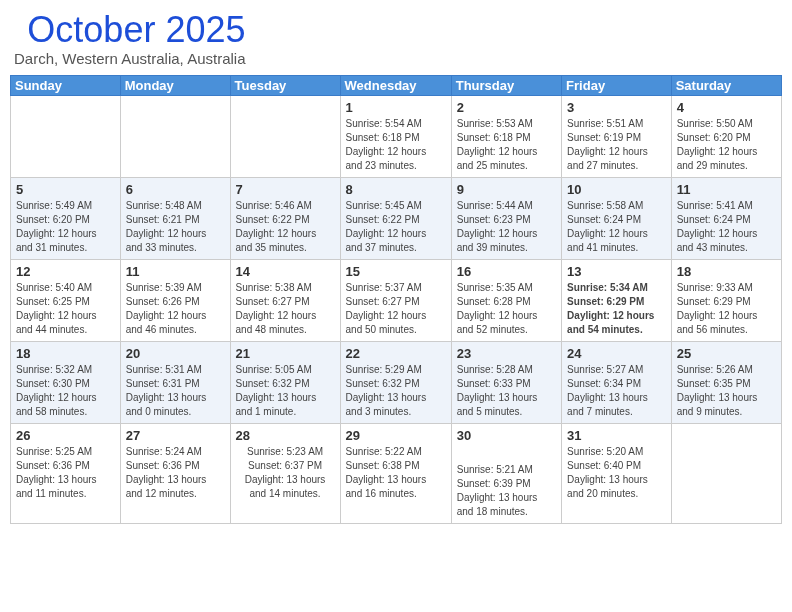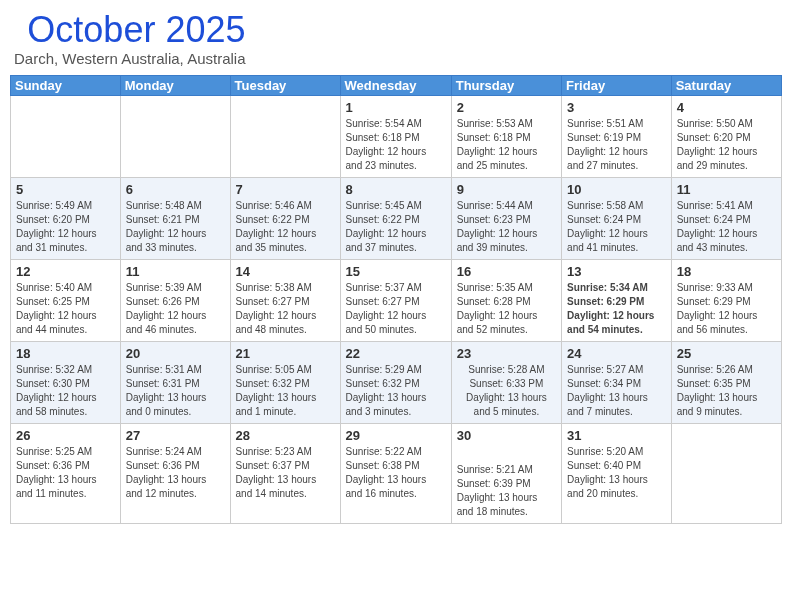--- a/index.html
+++ b/index.html
@@ -274,21 +274,21 @@
         </td>
         <td>
           <div class="day-number">22</div>
           <div class="day-info" style="white-space: pre-line;">Sunrise: 5:29 AM
 Sunset: 6:32 PM
 Daylight: 13 hours
 and 3 minutes.</div>
         </td>
         <td>
           <div class="day-number">23</div>
-          <div class="day-info" style="white-space: pre-line; text-align: center;">Sunrise: 5:28 AM
+          <div class="day-info" style="white-space: pre-line;">Sunrise: 5:28 AM
 Sunset: 6:33 PM
 Daylight: 13 hours
 and 5 minutes.</div>
         </td>
         <td>
           <div class="day-number">24</div>
           <div class="day-info" style="white-space: pre-line;">Sunrise: 5:27 AM
 Sunset: 6:34 PM
 Daylight: 13 hours
 and 7 minutes.</div>
@@ -311,21 +311,21 @@
         </td>
         <td>
           <div class="day-number">27</div>
           <div class="day-info" style="white-space: pre-line;">Sunrise: 5:24 AM
 Sunset: 6:36 PM
 Daylight: 13 hours
 and 12 minutes.</div>
         </td>
         <td>
           <div class="day-number">28</div>
-          <div class="day-info" style="white-space: pre-line;">Sunrise: 5:23 AM
+          <div class="day-info" style="white-space: pre-line; text-align: center;">Sunrise: 5:23 AM
 Sunset: 6:37 PM
 Daylight: 13 hours
 and 14 minutes.</div>
         </td>
         <td>
           <div class="day-number">29</div>
           <div class="day-info" style="white-space: pre-line;">Sunrise: 5:22 AM
 Sunset: 6:38 PM
 Daylight: 13 hours
 and 16 minutes.</div>

